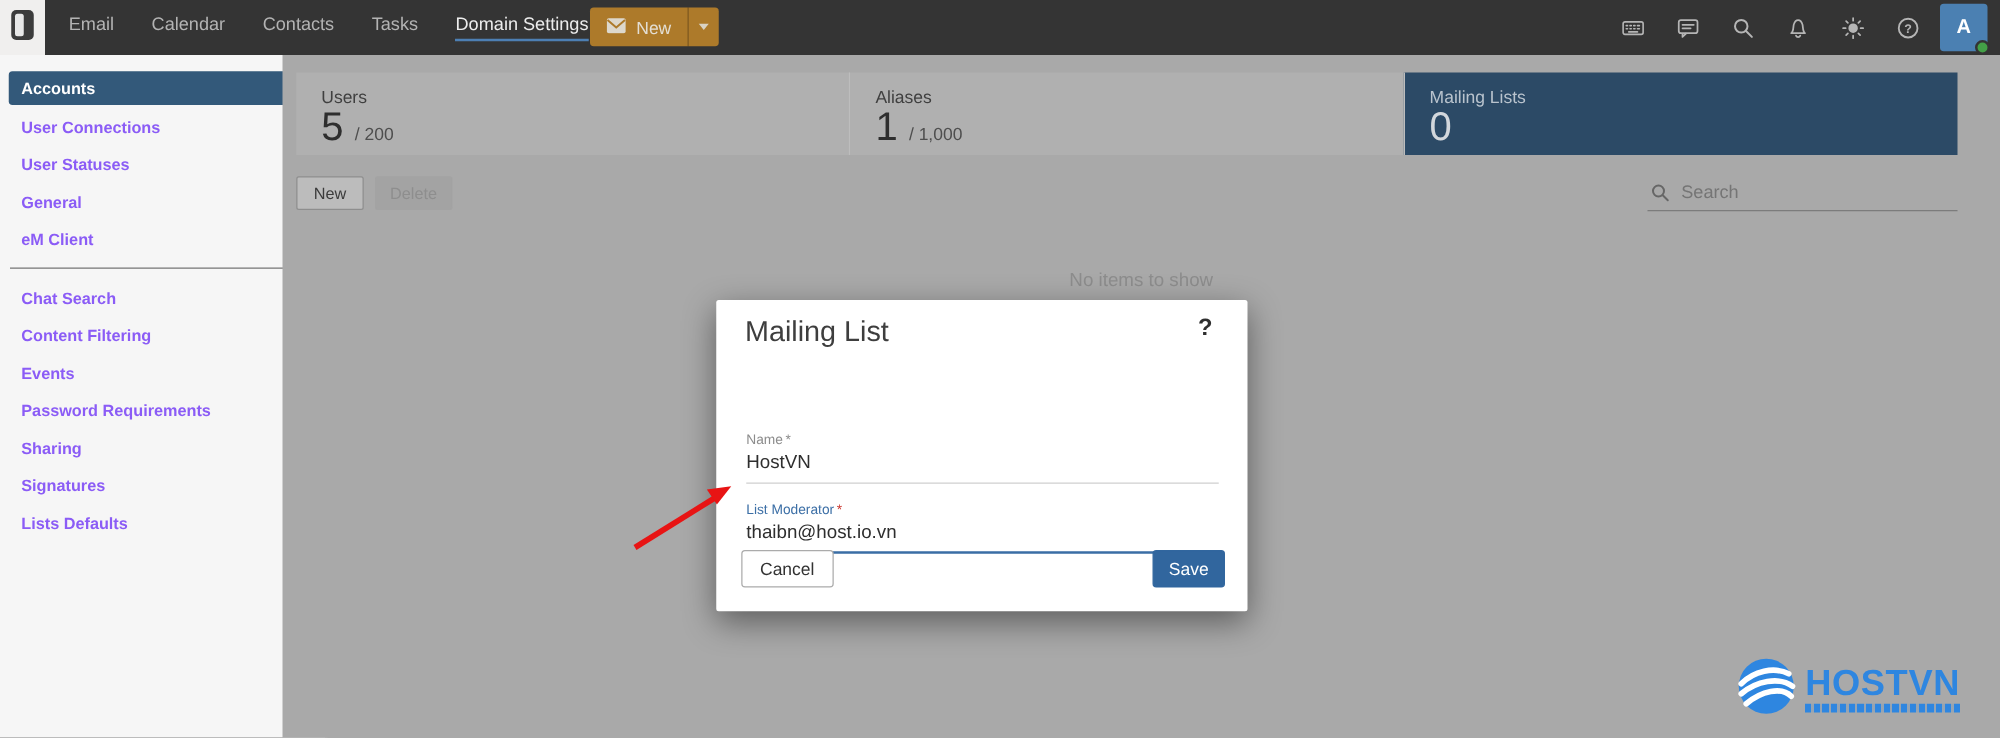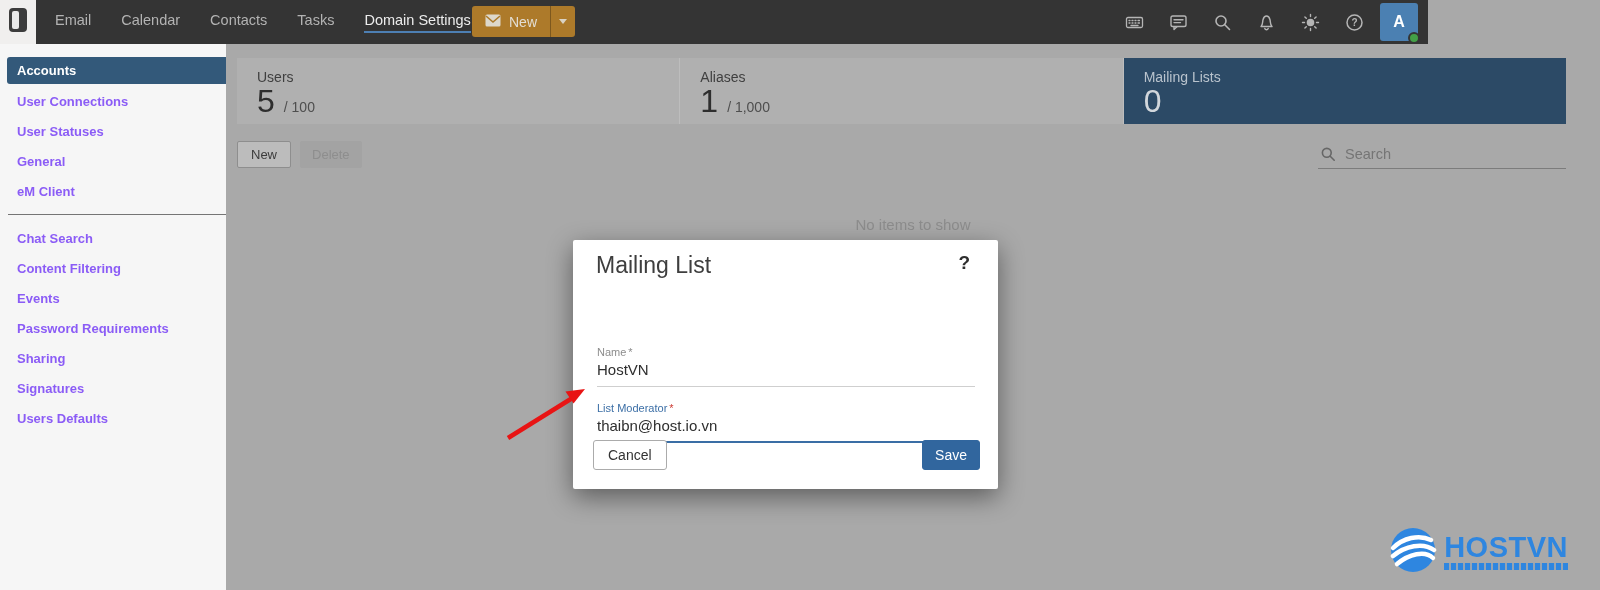--- a/index.html
+++ b/index.html
@@ -3,21 +3,21 @@
 <meta charset="utf-8">
 <style>
   * { margin:0; padding:0; box-sizing:border-box; }
   html,body { width:1600px; height:590px; }
   body {
     position:relative; overflow:hidden;
     font-family:"Liberation Sans", sans-serif;
     background:#a9a9a9;
   }
   
-  .navbar { position:absolute; left:0; top:0; width:1428px; height:44px; background:#343434; z-index:5; }
+  .navbar { position:absolute; left:0; top:0; width:1600px; height:44px; background:#343434; z-index:5; }
   .logo-square { position:absolute; left:0; top:0; width:36px; height:44px; background:#f0efee;
     display:flex; align-items:center; justify-content:center; cursor:pointer; }
   .nav-items { position:absolute; left:55px; top:0; height:44px; display:flex; align-items:center; gap:30px; }
   .nav-item { font-size:14.5px; color:#b3b3b3; cursor:pointer; display:flex; align-items:center; gap:7px; }
   .nav-item .lbl { padding-bottom:3px; border-bottom:2px solid transparent; }
   .nav-item.active { color:#ececec; }
   .nav-item.active .lbl { border-bottom:2px solid #4d7fb3; }
   .caret { width:0; height:0; border-left:4px solid transparent; border-right:4px solid transparent;
     border-top:5px solid #b3b3b3; display:inline-block; }
   .new-btn { position:absolute; left:472px; top:6px; height:31px; background:#ad7a2a; border-radius:3px;
@@ -187,30 +187,30 @@
   <div class="side-item">User Statuses</div>
   <div class="side-item">General</div>
   <div class="side-item">eM Client</div>
   <div class="side-divider"></div>
   <div class="side-item">Chat Search</div>
   <div class="side-item">Content Filtering</div>
   <div class="side-item">Events</div>
   <div class="side-item">Password Requirements</div>
   <div class="side-item">Sharing</div>
   <div class="side-item">Signatures</div>
-  <div class="side-item">Users Defaults</div>
+  <div class="side-item">Lists Defaults</div>
 </div>
 
 <div class="content">
   <div class="cards">
     <div class="card">
       <div class="clabel">Users</div>
       <div class="crow">
           <span class="cvalue">5</span>
-          <span class="climit">/ 100</span>
+          <span class="climit">/ 200</span>
         </div>
     </div>
     <div class="card">
       <div class="clabel">Aliases</div>
       <div class="crow">
           <span class="cvalue">1</span>
           <span class="climit">/ 1,000</span>
         </div>
     </div>
     <div class="card selected">

